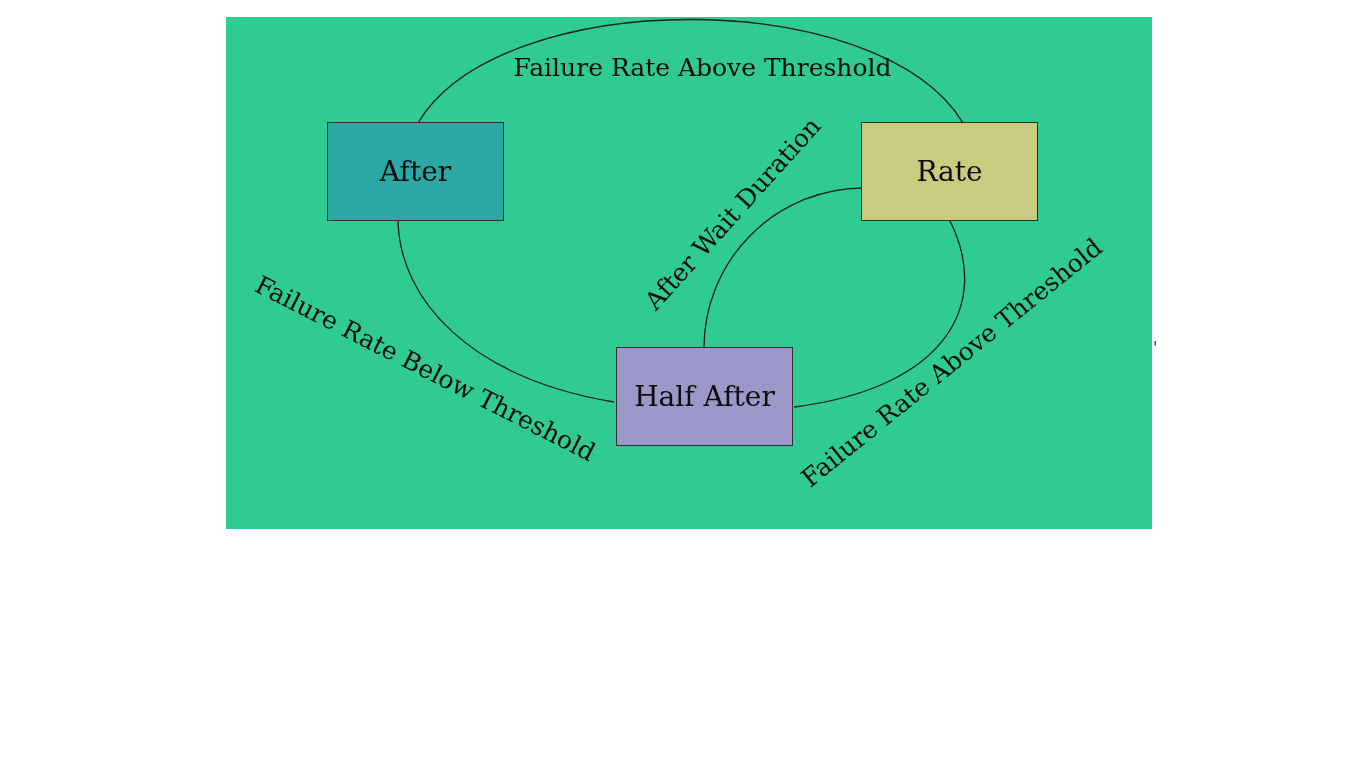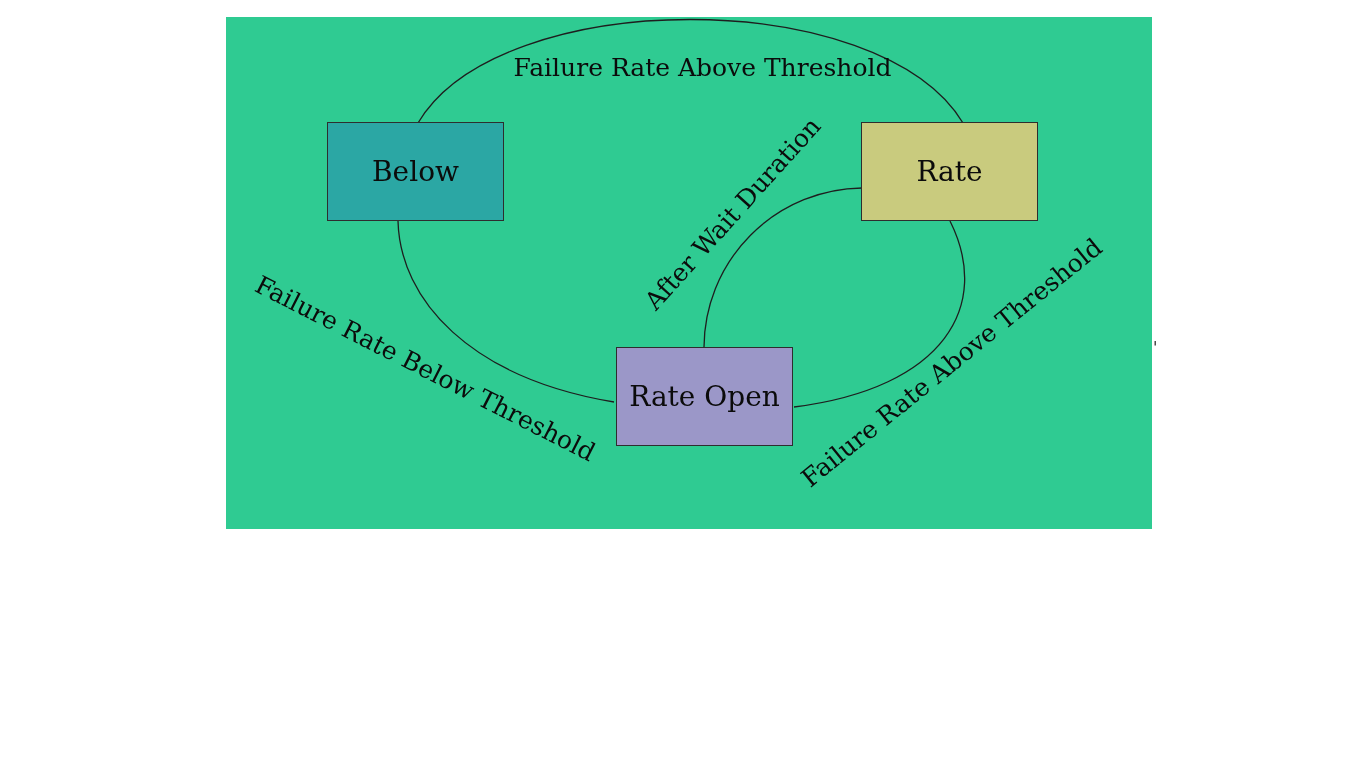--- a/index.html
+++ b/index.html
@@ -100,26 +100,26 @@
 
   <div class="edge-label label-top">Failure Rate Above Threshold</div>
 
   <div class="edge-label label-below">Failure Rate Below Threshold</div>
 
   <div class="edge-label label-wait">After Wait Duration</div>
 
   <div class="edge-label label-right">Failure Rate Above Threshold</div>
 
   <div class="state state-closed">
-    <span>Below</span>
+    <span>After</span>
   </div>
 
   <div class="state state-open">
     <span>Rate</span>
   </div>
 
   <div class="state state-halfopen">
-    <span>Rate Open</span>
+    <span>Half After</span>
   </div>
 
   <div class="stray-mark">'</div>
 
 </div>
 
 </body></html>

